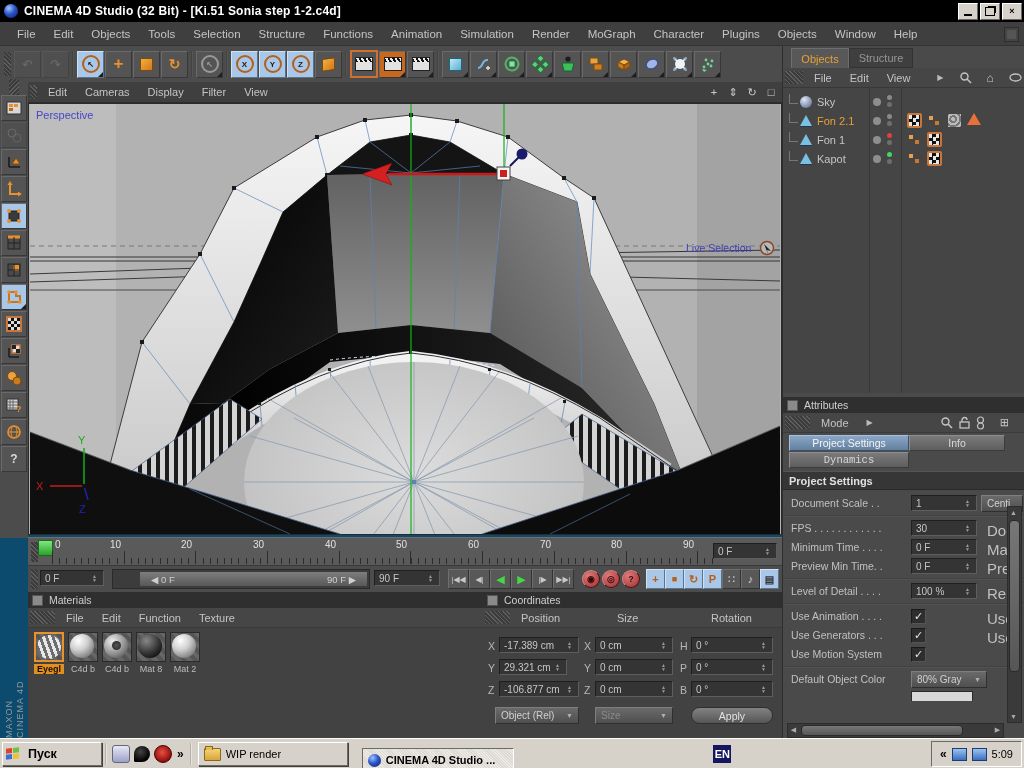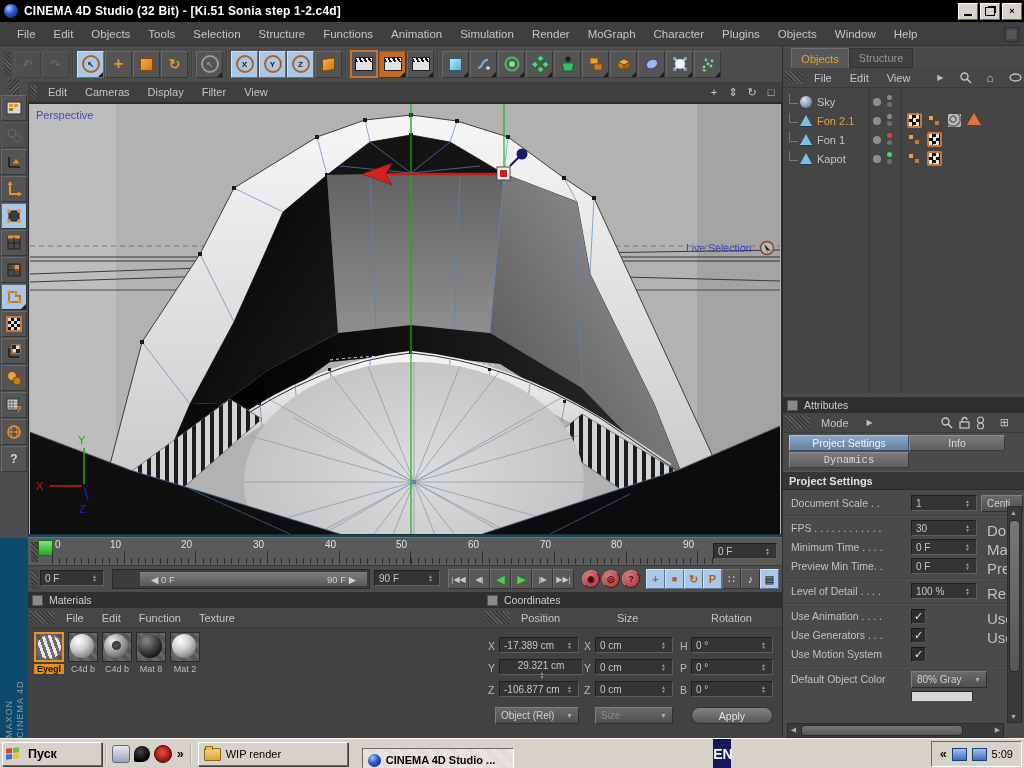--- a/index.html
+++ b/index.html
@@ -151,21 +151,21 @@
   .winflag i{display:block;} 
   .qlsep{width:2px;height:22px;background:linear-gradient(90deg,#9a968e,#fff);margin:0 3px;}
   .qlicon{width:16px;height:16px;margin:0 2px;border-radius:3px;}
   .taskbtn{height:24px;display:flex;align-items:center;gap:5px;padding:0 5px;font-size:11px;white-space:nowrap;overflow:hidden;box-sizing:border-box;}
   .taskbtn.active{border:1px solid;border-color:#6e6a66 #fff #fff #6e6a66;background:repeating-linear-gradient(45deg,#eceae6 0 1px,#dcd8d0 1px 2px);font-weight:bold;box-shadow:none;margin-top:12px;}
   .chrome-ic{width:14px;height:14px;border-radius:50%;background:conic-gradient(#d93025 0 33%,#fcc934 0 66%,#1e8e3e 0 100%);position:relative;flex:none;}
   .chrome-ic::after{content:"";position:absolute;left:3.5px;top:3.5px;width:7px;height:7px;border-radius:50%;background:#4285f4;border:1.5px solid #fff;box-sizing:border-box;}
   .folder-ic{width:15px;height:11px;background:linear-gradient(#f4d37a,#d9a438);border:1px solid #8a6a18;border-radius:1px;position:relative;flex:none;}
   .folder-ic::before{content:"";position:absolute;left:0;top:-3px;width:6px;height:3px;background:#e8bc52;border:1px solid #8a6a18;border-bottom:none;}
   #tray{height:24px;margin-left:auto;margin-right:2px;display:flex;align-items:center;gap:5px;border:1px solid;border-color:#6e6a66 #fff #fff #6e6a66;padding:0 8px;}
-  #lang-ind{width:18px;height:30px;background:#16165e;color:#fff;font-size:14px;font-weight:bold;display:flex;align-items:center;justify-content:flex-start;}
+  #lang-ind{width:18px;height:18px;background:#16165e;color:#fff;font-size:11px;font-weight:bold;display:flex;align-items:center;justify-content:center;}
   .tray-ic{width:13px;height:11px;background:linear-gradient(#9ec2ee,#3a6fc0);border:1px solid #1c3c74;}
   #clock{font-size:11px;}
   .ic18{width:18px;height:18px;}
 </style>
 </head>
 <body>
 
 <div id="app">
 
   <div id="titlebar" class="abs">
@@ -750,21 +750,21 @@
       <span style="width:76px;">Size</span>
       <span>Rotation</span>
     </div>
 
     <span class="coord-letter" style="left:5px;top:48px;">X</span>
     <div class="fld" style="position:absolute;left:16px;top:45px;width:80px;">
         <span class="val">-17.389 cm</span>
         <span class="spin"></span>
       </div>
     <span class="coord-letter" style="left:5px;top:70px;">Y</span>
-    <div class="fld" style="position:absolute;left:16px;top:67px;width:84px;flex-direction:column;">
+    <div class="fld" style="position:absolute;left:16px;top:67px;width:68px;">
         <span class="val">29.321 cm</span>
         <span class="spin"></span>
       </div>
     <span class="coord-letter" style="left:5px;top:92px;">Z</span>
     <div class="fld" style="position:absolute;left:16px;top:89px;width:80px;">
         <span class="val">-106.877 cm</span>
         <span class="spin"></span>
       </div>
 
     <span class="coord-letter" style="left:101px;top:48px;">X</span>

